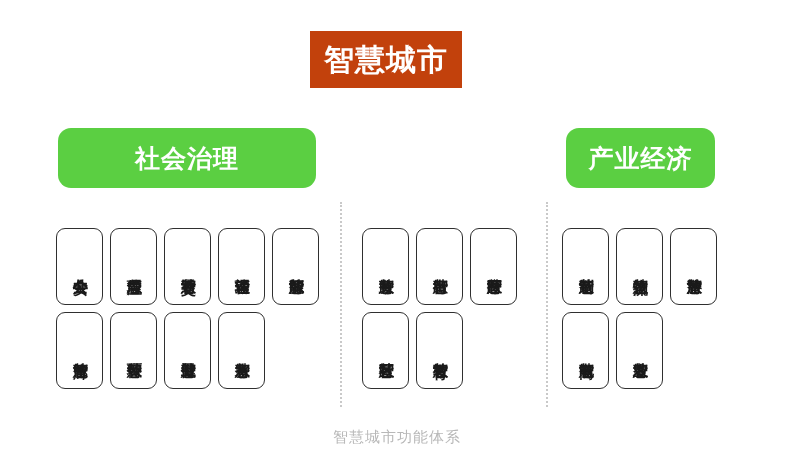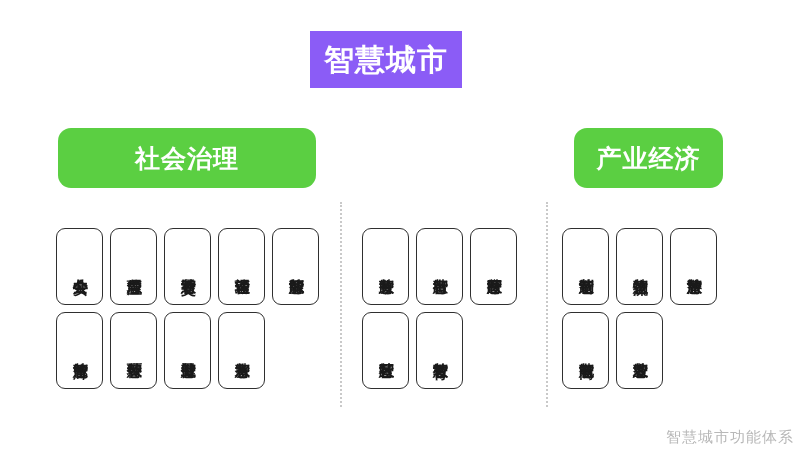--- a/index.html
+++ b/index.html
@@ -24,21 +24,21 @@
     background: #ffffff;
   }
 
   
   .root-title {
     position: absolute;
     left: 310px;
     top: 31px;
     width: 152px;
     height: 57px;
-    background: #8b5cf6;
+    background: #c2410c;
     display: flex;
     align-items: center;
     justify-content: center;
   }
   .root-title-label {
     color: #ffffff;
     font-size: 30px;
     font-weight: bold;
     letter-spacing: 1px;
     line-height: 1;
@@ -57,21 +57,21 @@
   }
   .col-header-label {
     color: #ffffff;
     font-size: 25px;
     font-weight: bold;
     letter-spacing: 1px;
     line-height: 1;
   }
   #col-header-0 { left: 58px;  width: 258px; }
   #col-header-1 { left: 358px; width: 164px; }
-  #col-header-2 { left: 566px; width: 149px; margin-left: 8px; }
+  #col-header-2 { left: 566px; width: 149px; }
 
   
   .divider {
     position: absolute;
     top: 202px;
     width: 0px;
     height: 205px;
     border-left: 2px dotted #c9c9c9;
   }
   #divider-0 { left: 340px; }
@@ -112,21 +112,21 @@
     letter-spacing: 0px;
     white-space: nowrap;
   }
 
   
   .caption {
     position: absolute;
     left: 0;
     top: 428px;
     width: 794px;
-    text-align: right;
+    text-align: center;
     color: #b8b8b8;
     font-size: 15px;
     letter-spacing: 1px;
   }
 </style>
 </head>
 <body>
 
 <div id="diagram-root">
 

